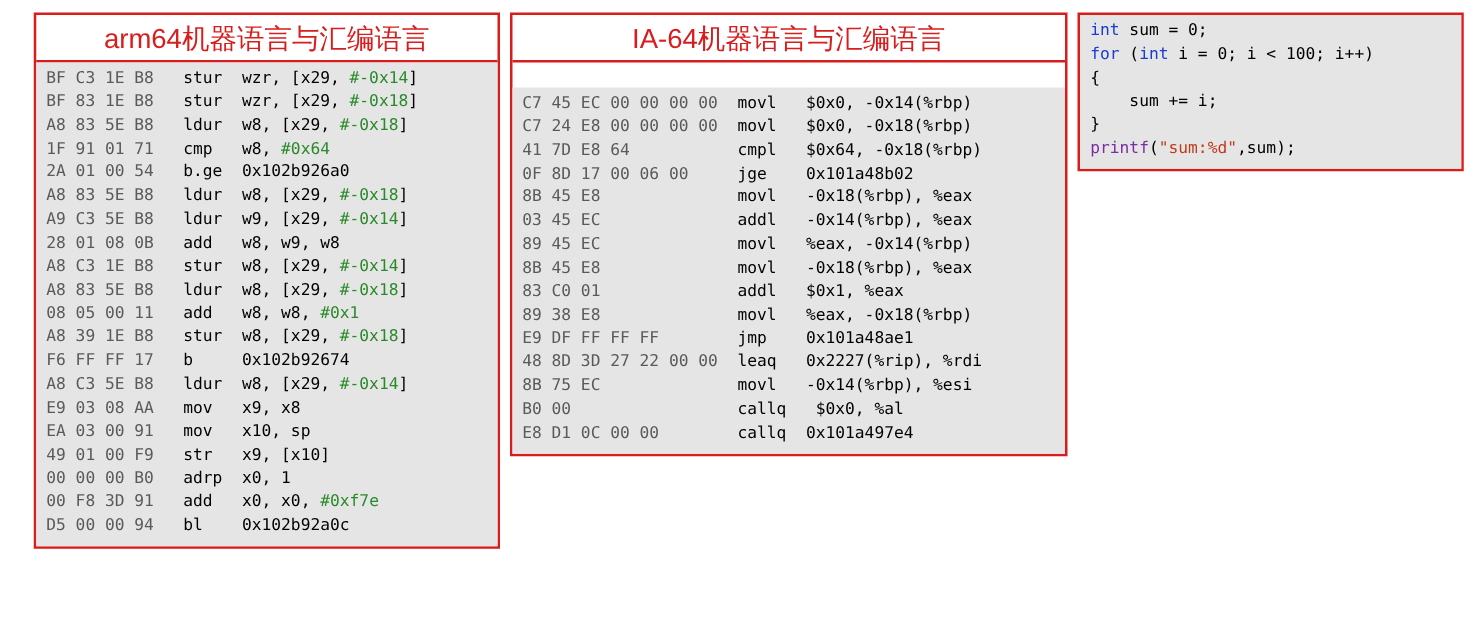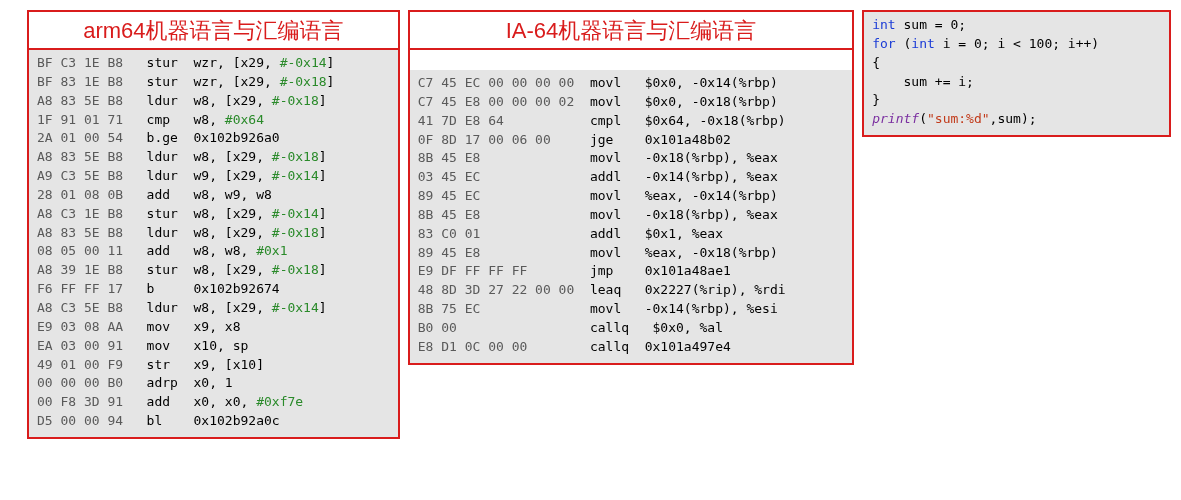--- a/index.html
+++ b/index.html
@@ -40,21 +40,21 @@
     line-height: 1.45;
     flex: 1;
     background: #e5e5e5;
   }
   .hex  { color: #5a5a5a; }
   .mn   { color: #000; }
   .imm  { color: #2a8a2a; font-weight:500;}
   .kw   { color: #1a3bd6; font-weight:500;margin-top:12px;}
   .type { color: #1a3bd6; font-weight:400;}
   .str  { color: #c23b1b; }
-  .fn   { color: #7a2ea0; font-style: italic; }
+  .fn   { color: #7a2ea0; }
   .c-code .kw { color:#1a3bd6;}
   .c-code .str{ color:#c23b1b;}
   .c-code .fn { color:#7a2ea0;}
 </style>
 </head>
 <body>
 
 <div class="row">
 
   <div class="panel panel-0">
@@ -77,29 +77,29 @@
 <span class="hex">EA 03 00 91 </span>  <span class="mn">mov  </span> x10, sp
 <span class="hex">49 01 00 F9 </span>  <span class="mn">str  </span> x9, [x10]
 <span class="hex">00 00 00 B0 </span>  <span class="mn">adrp </span> x0, 1
 <span class="hex">00 F8 3D 91 </span>  <span class="mn">add  </span> x0, x0, <span class="imm">#0xf7e</span>
 <span class="hex">D5 00 00 94 </span>  <span class="mn">bl   </span> 0x102b92a0c</div>
   </div>
 
   <div class="panel panel-1">
     <div class="panel-title">IA-64机器语言与汇编语言</div>
     <div class="code-block" id="code1"><span class="hex">C7 45 EC 00 00 00 00 </span> <span class="mn">movl  </span> $0x0, -0x14(%rbp)
-<span class="hex">C7 45 E8 00 00 00 02 </span> <span class="mn">movl  </span> $0x0, -0x18(%rbp)
+<span class="hex">C7 24 E8 00 00 00 00 </span> <span class="mn">movl  </span> $0x0, -0x18(%rbp)
 <span class="hex">41 7D E8 64          </span> <span class="mn">cmpl  </span> $0x64, -0x18(%rbp)
 <span class="hex">0F 8D 17 00 06 00    </span> <span class="mn">jge   </span> 0x101a48b02
 <span class="hex">8B 45 E8             </span> <span class="mn">movl  </span> -0x18(%rbp), %eax
 <span class="hex">03 45 EC             </span> <span class="mn">addl  </span> -0x14(%rbp), %eax
 <span class="hex">89 45 EC             </span> <span class="mn">movl  </span> %eax, -0x14(%rbp)
 <span class="hex">8B 45 E8             </span> <span class="mn">movl  </span> -0x18(%rbp), %eax
 <span class="hex">83 C0 01             </span> <span class="mn">addl  </span> $0x1, %eax
-<span class="hex">89 45 E8             </span> <span class="mn">movl  </span> %eax, -0x18(%rbp)
+<span class="hex">89 38 E8             </span> <span class="mn">movl  </span> %eax, -0x18(%rbp)
 <span class="hex">E9 DF FF FF FF       </span> <span class="mn">jmp   </span> 0x101a48ae1
 <span class="hex">48 8D 3D 27 22 00 00 </span> <span class="mn">leaq  </span> 0x2227(%rip), %rdi
 <span class="hex">8B 75 EC             </span> <span class="mn">movl  </span> -0x14(%rbp), %esi
 <span class="hex">B0 00                </span> <span class="mn">callq  </span> $0x0, %al
 <span class="hex">E8 D1 0C 00 00       </span> <span class="mn">callq </span> 0x101a497e4</div>
   </div>
 
   <div class="panel panel-2">
     <div class="code-block c-code" id="code2"><span class="type">int</span> sum = 0;
 <span class="kw">for</span> (<span class="type">int</span> i = 0; i &lt; 100; i++)

